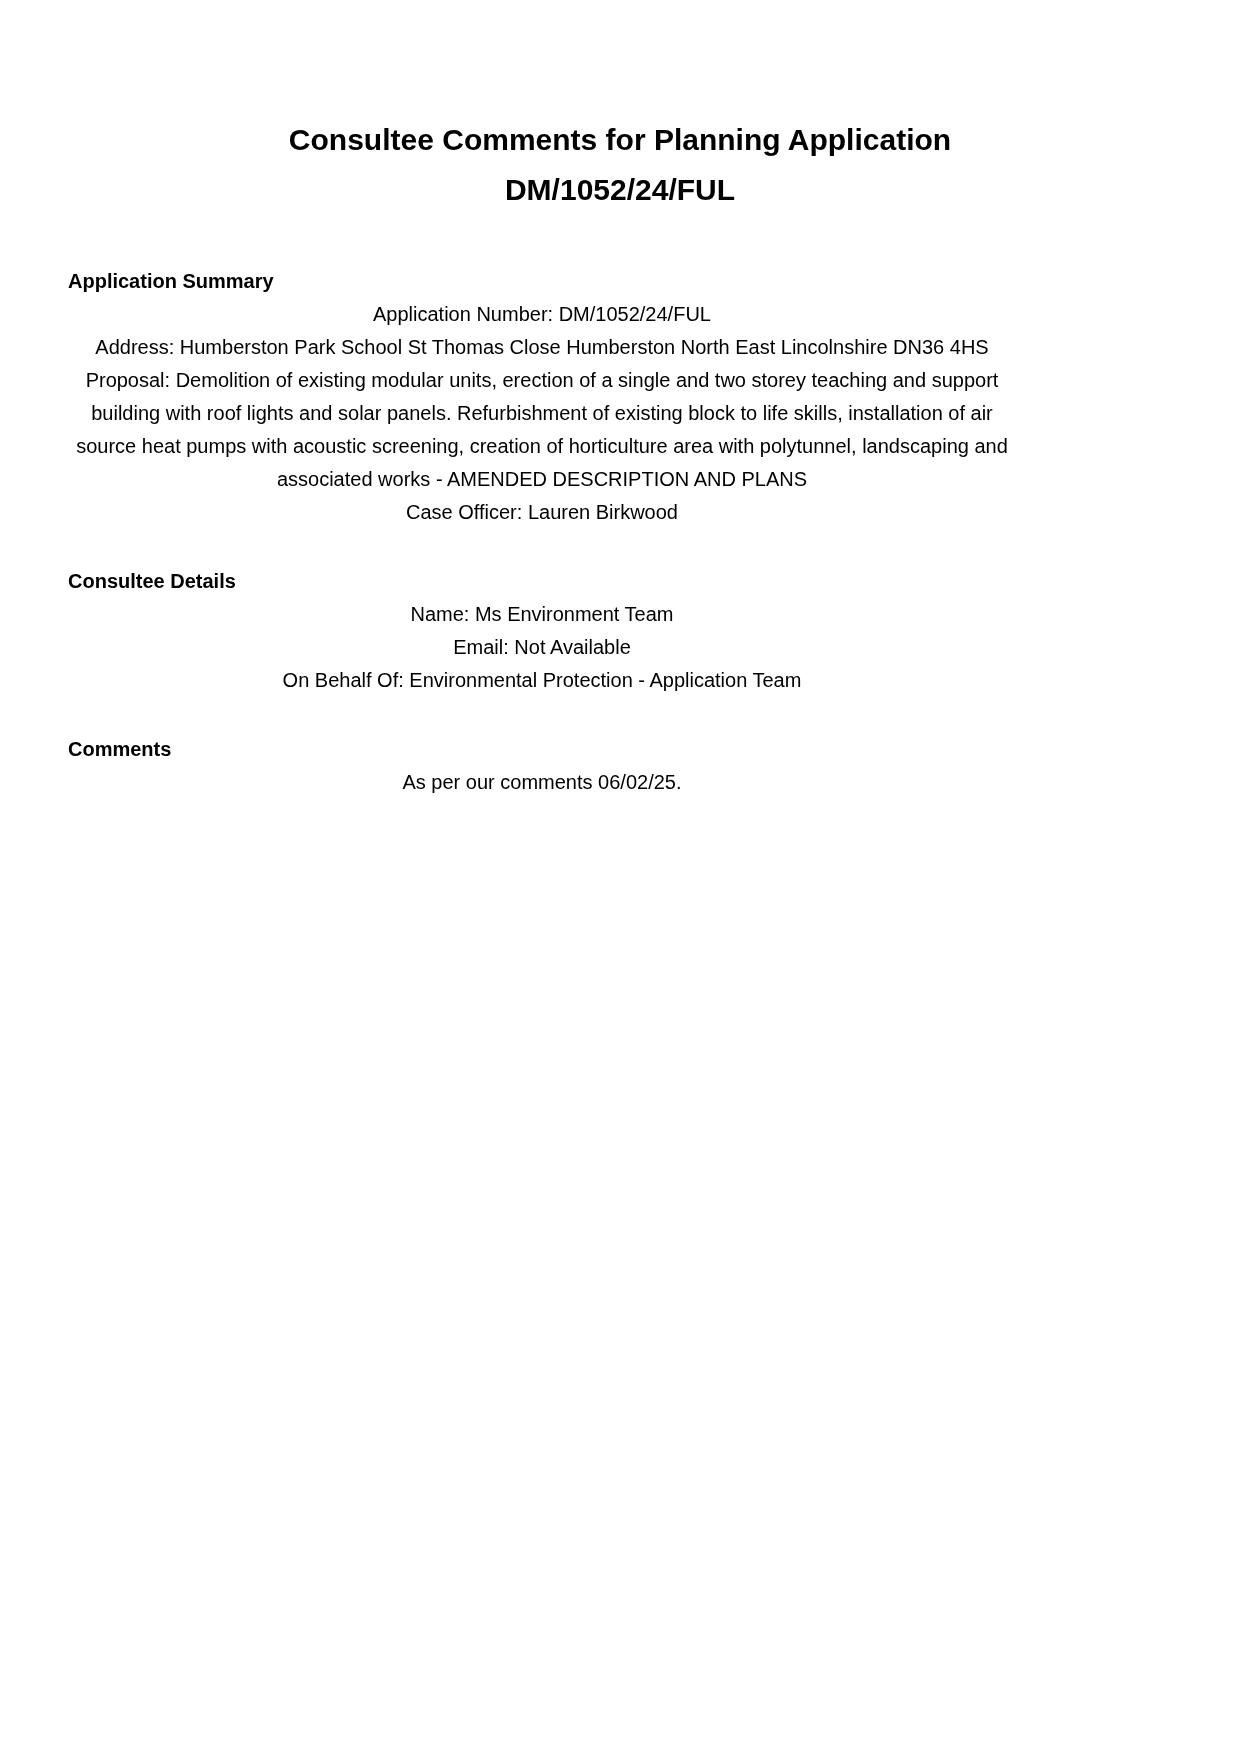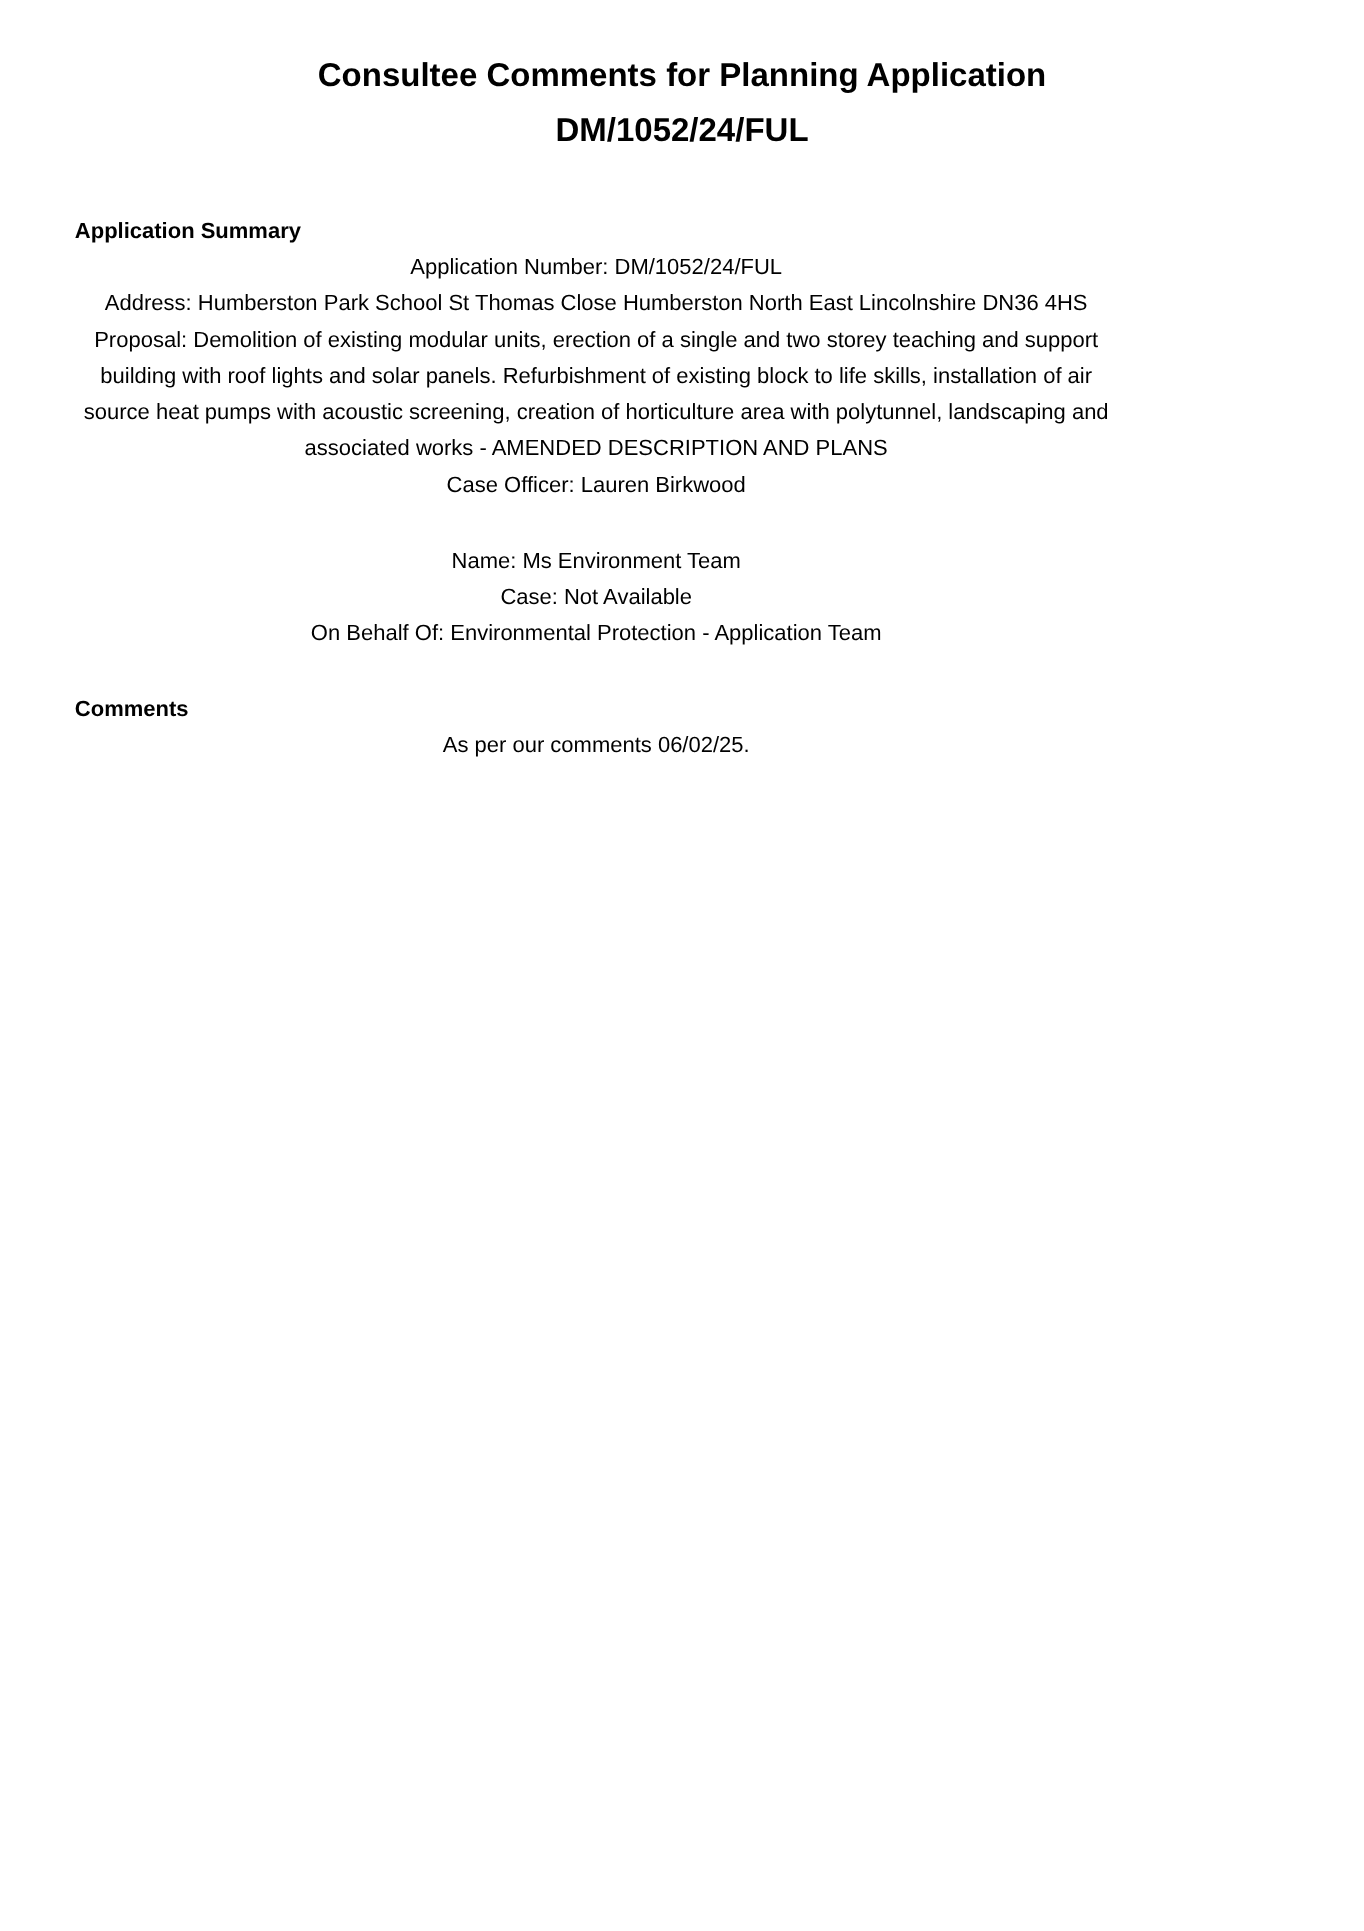--- a/index.html
+++ b/index.html
@@ -9,21 +9,21 @@
   }
   .page {
     position: relative;
     width: 1240px;
     height: 1755px;
     background: #ffffff;
     font-family: "Liberation Sans", sans-serif;
     color: #000000;
     overflow: hidden;
     box-sizing: border-box;
-    padding: 44px 68px 0 68px;
+    padding: 115px 68px 0 68px;
   }
   .doc-title {
     width: 948px;
     margin: 0 auto;
     text-align: center;
     font-size: 30px;
     font-weight: bold;
     line-height: 50px;
   }
   .content {
@@ -64,22 +64,23 @@
 
     <div class="section">
       <p class="section-heading">Application Summary</p>
       <p class="body-line">Application Number: DM/1052/24/FUL</p>
       <p class="body-line">Address: Humberston Park School St Thomas Close Humberston North East Lincolnshire DN36 4HS</p>
       <p class="body-line">Proposal: Demolition of existing modular units, erection of a single and two storey teaching and support building with roof lights and solar panels. Refurbishment of existing block to life skills, installation of air source heat pumps with acoustic screening, creation of horticulture area with polytunnel, landscaping and associated works - AMENDED DESCRIPTION AND PLANS</p>
       <p class="body-line">Case Officer: Lauren Birkwood</p>
     </div>
 
     <div class="section">
+      <p class="section-heading">Consultee Details</p>
       <p class="body-line">Name: Ms Environment Team</p>
-      <p class="body-line">Case: Not Available</p>
+      <p class="body-line">Email: Not Available</p>
       <p class="body-line">On Behalf Of: Environmental Protection - Application Team</p>
     </div>
 
     <div class="section">
       <p class="section-heading">Comments</p>
       <p class="body-line">As per our comments 06/02/25.</p>
     </div>
 
   </div>
 </div>

